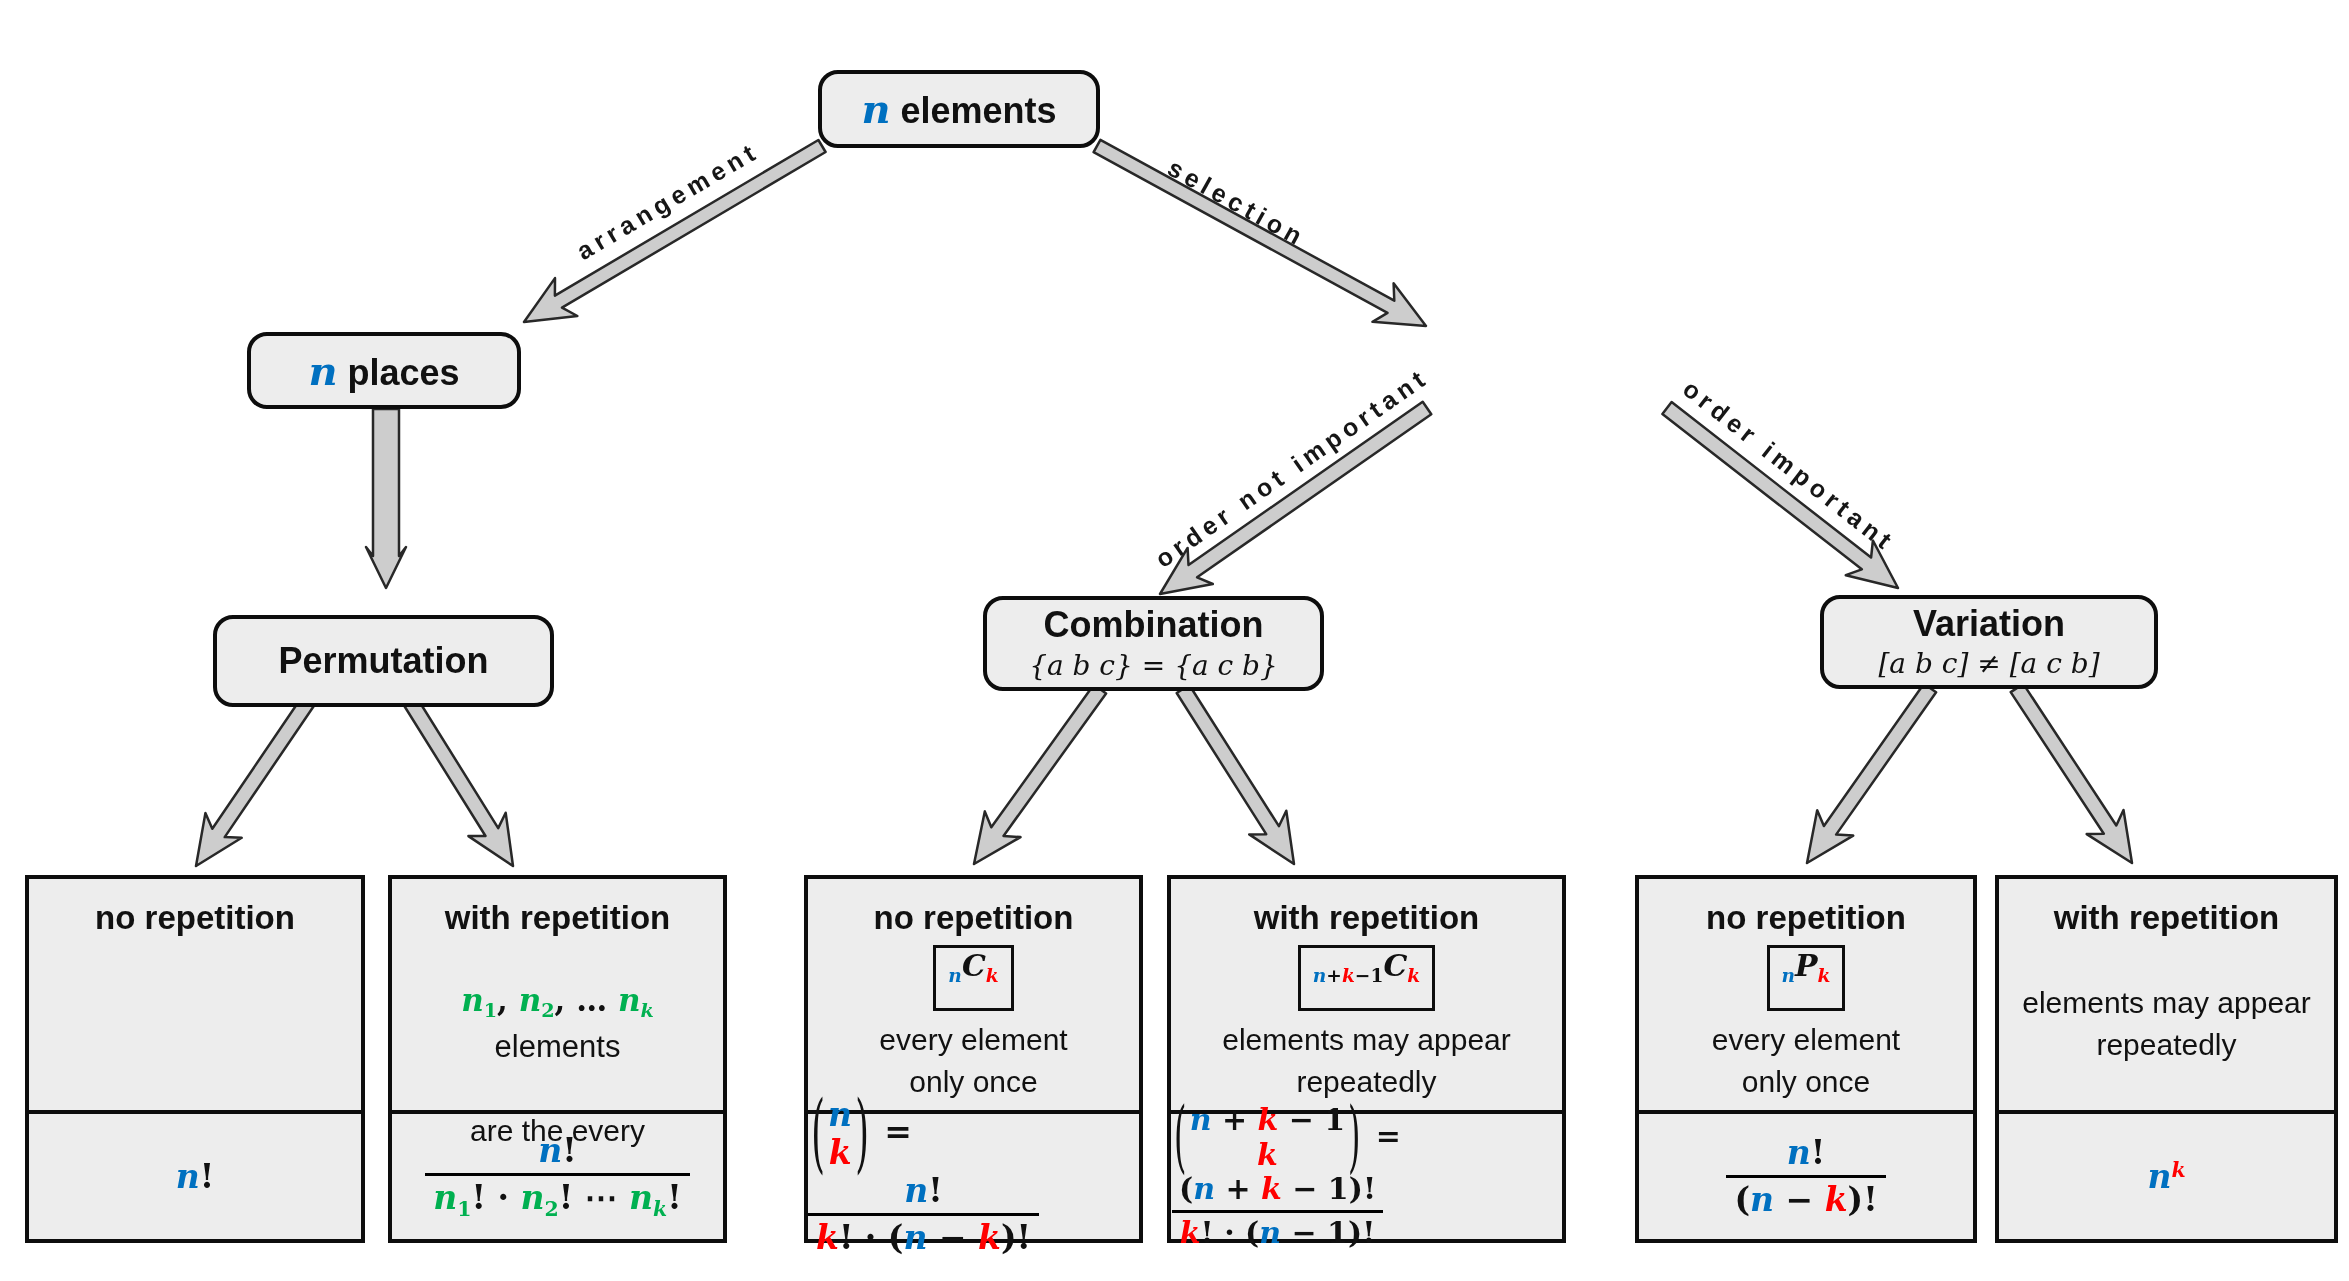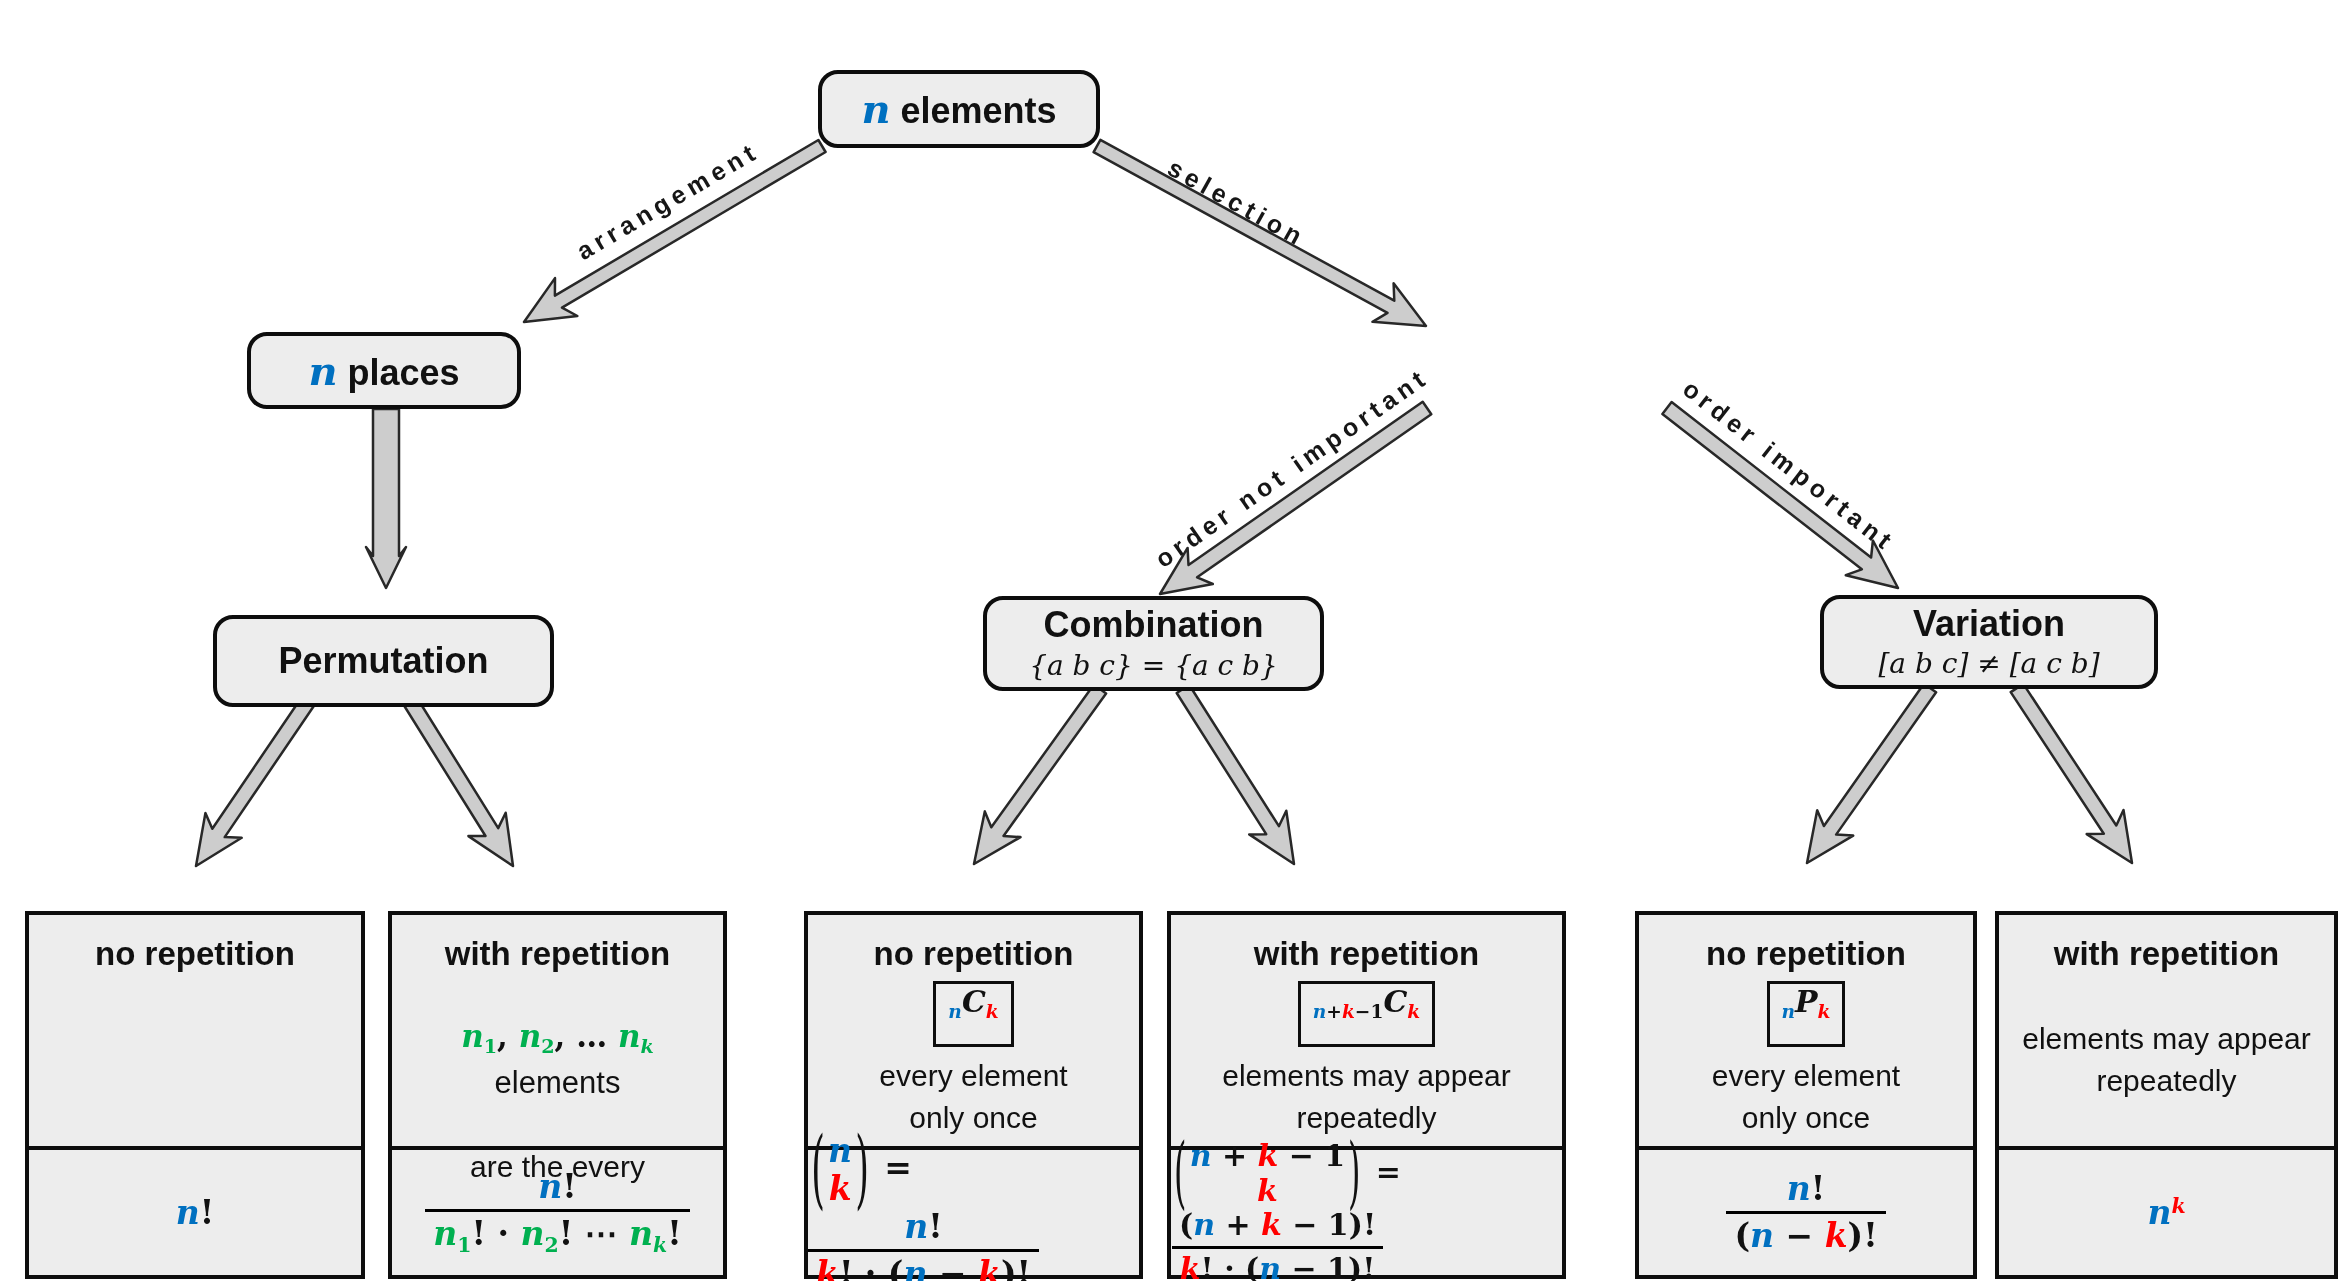--- a/index.html
+++ b/index.html
@@ -21,21 +21,21 @@
   .m .u{font-style:normal;}
   .m .sub{font-size:0.62em;vertical-align:-0.32em;}
   .m .sup{font-size:0.62em;vertical-align:0.55em;}
   .m .sans{font-family:"Liberation Sans",sans-serif;font-style:normal;font-weight:normal;color:#111;}
 
   
   .edge-label{position:absolute;z-index:3;font-weight:bold;font-size:25px;letter-spacing:5px;
               color:#161616;white-space:nowrap;transform:translate(-50%,-50%) rotate(var(--r));}
 
   
-  .leaf{position:absolute;top:911px;height:368px;box-sizing:border-box;background:#ededed;
+  .leaf{position:absolute;top:875px;height:368px;box-sizing:border-box;background:#ededed;
         border:4px solid #0d0d0d;display:flex;flex-direction:column;z-index:2;}
   .leaf-top{flex:1;display:flex;flex-direction:column;align-items:center;padding:20px 8px 0;min-height:0;}
   .leaf-title{font-size:33px;font-weight:bold;white-space:nowrap;}
   .badge{margin-top:8px;border:3px solid #0d0d0d;background:#ededed;padding:1px 12px 22px;
          font-size:30px;line-height:1.15;}
   .desc-wrap{flex:1;display:flex;flex-direction:column;align-items:center;justify-content:center;}
   .desc{font-size:30px;line-height:1.4;text-align:center;white-space:pre-line;color:#111;}
   .desc .m{font-size:31px;}
   .leaf-bottom{height:125px;border-top:4px solid #0d0d0d;display:flex;align-items:center;justify-content:center;}
 

